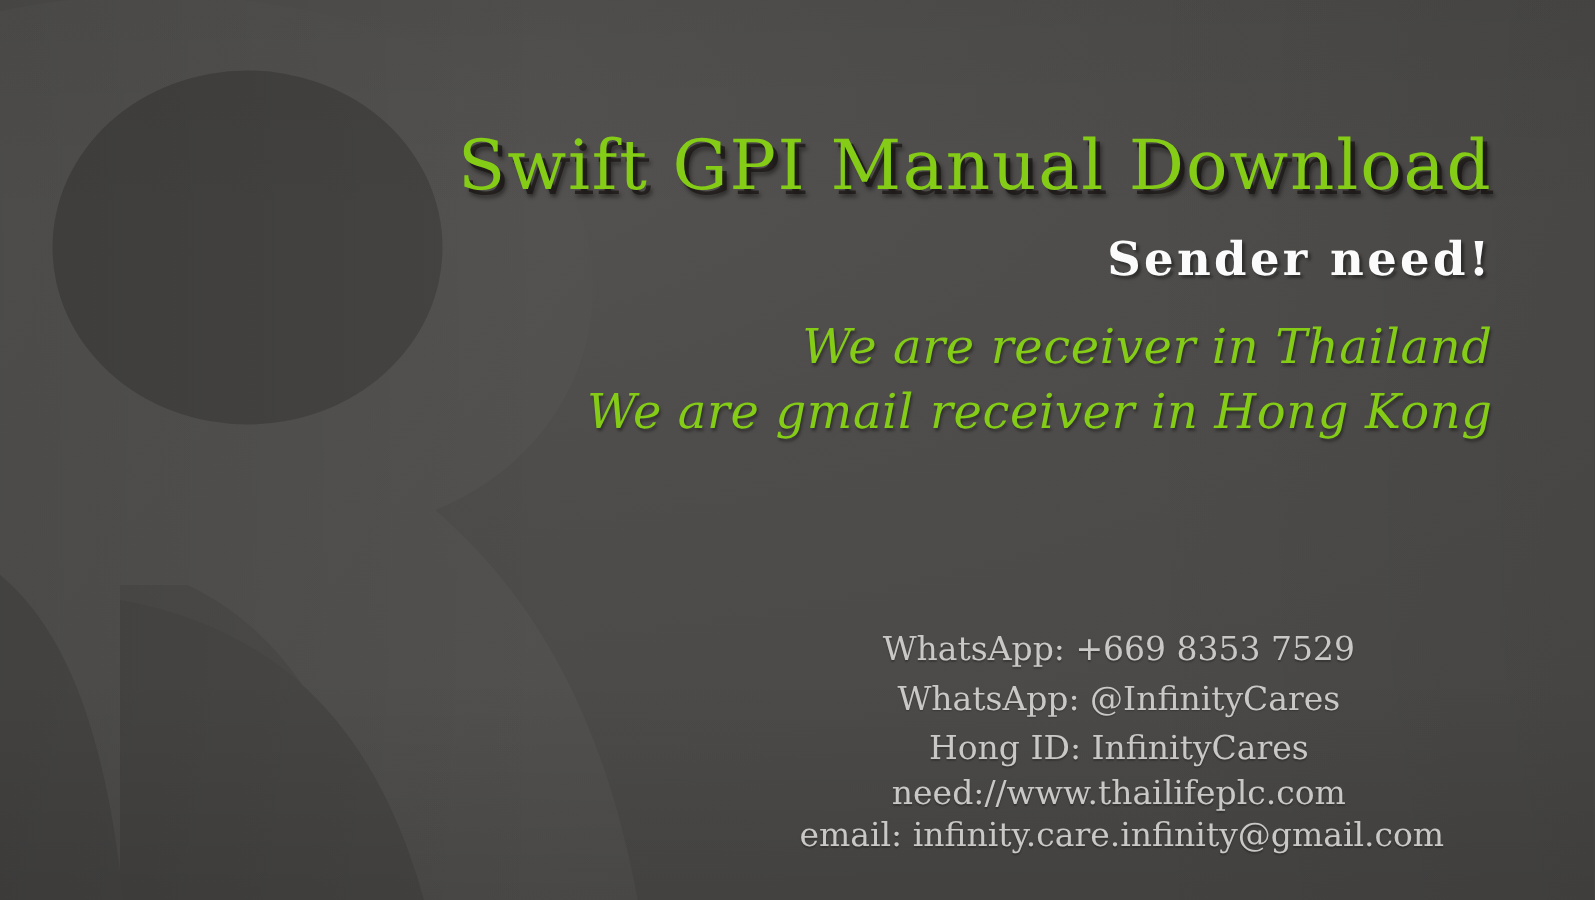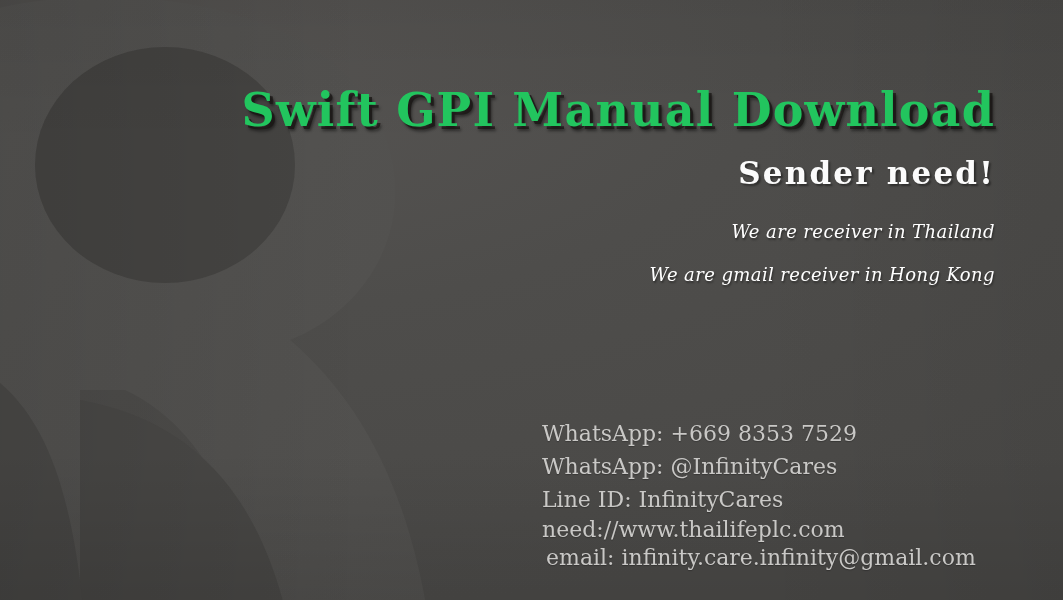--- a/index.html
+++ b/index.html
@@ -50,24 +50,24 @@
     inset: 0;
   }
 
   .title {
     position: absolute;
     left: 0;
     right: 68px;
     top: 83px;
     text-align: right;
     font-family: "DejaVu Serif", serif;
-    font-weight: 700;
+    font-weight: 400;
     font-size: 46px;
     letter-spacing: 1.2px;
-    color: #22c55e;
+    color: #84cc16;
     white-space: nowrap;
     text-shadow:
       3px 3px 0 rgba(25,22,20,0.75),
       4px 5px 3px rgba(0,0,0,0.45);
   }
 
   .subtitle {
     position: absolute;
     left: 0;
     right: 68px;
@@ -86,32 +86,33 @@
   .script-block {
     position: absolute;
     left: 0;
     right: 68px;
     top: 210px;
     text-align: right;
   }
   .script-line {
     font-family: "DejaVu Serif", serif;
     font-style: italic;
-    font-size: 18px;
+    font-size: 32px;
     line-height: 43px;
     letter-spacing: 0.4px;
-    color: #ffffff;
+    color: #84cc16;
     white-space: nowrap;
     text-shadow: 1px 2px 2px rgba(0,0,0,0.38);
   }
 
   .contact-block {
     position: absolute;
-    left: 542px;
+    left: 529px;
     top: 417px;
+    text-align: center;
   }
   .contact-line {
     font-family: "DejaVu Serif", serif;
     font-size: 22px;
     color: #c9c8c6;
     white-space: nowrap;
     text-shadow: 0 1px 1px rgba(0,0,0,0.25);
   }
   .contact-line.wide   { line-height: 33px; }
   .contact-line.tight  { line-height: 28px; }
@@ -163,19 +164,19 @@
     <div class="subtitle">Sender need!</div>
 
     <div class="script-block">
       <div class="script-line">We are receiver in Thailand</div>
       <div class="script-line">We are gmail receiver in Hong Kong</div>
     </div>
 
     <div class="contact-block">
       <div class="contact-line wide">WhatsApp: +669 8353 7529</div>
       <div class="contact-line wide">WhatsApp: @InfinityCares</div>
-      <div class="contact-line wide">Line ID: InfinityCares</div>
+      <div class="contact-line wide">Hong ID: InfinityCares</div>
       <div class="contact-line tight">need://www.thailifeplc.com</div>
       <div class="contact-line tight indent">email: infinity.care.infinity@gmail.com</div>
     </div>
 
   </div>
 </div>
 
 </body></html>

